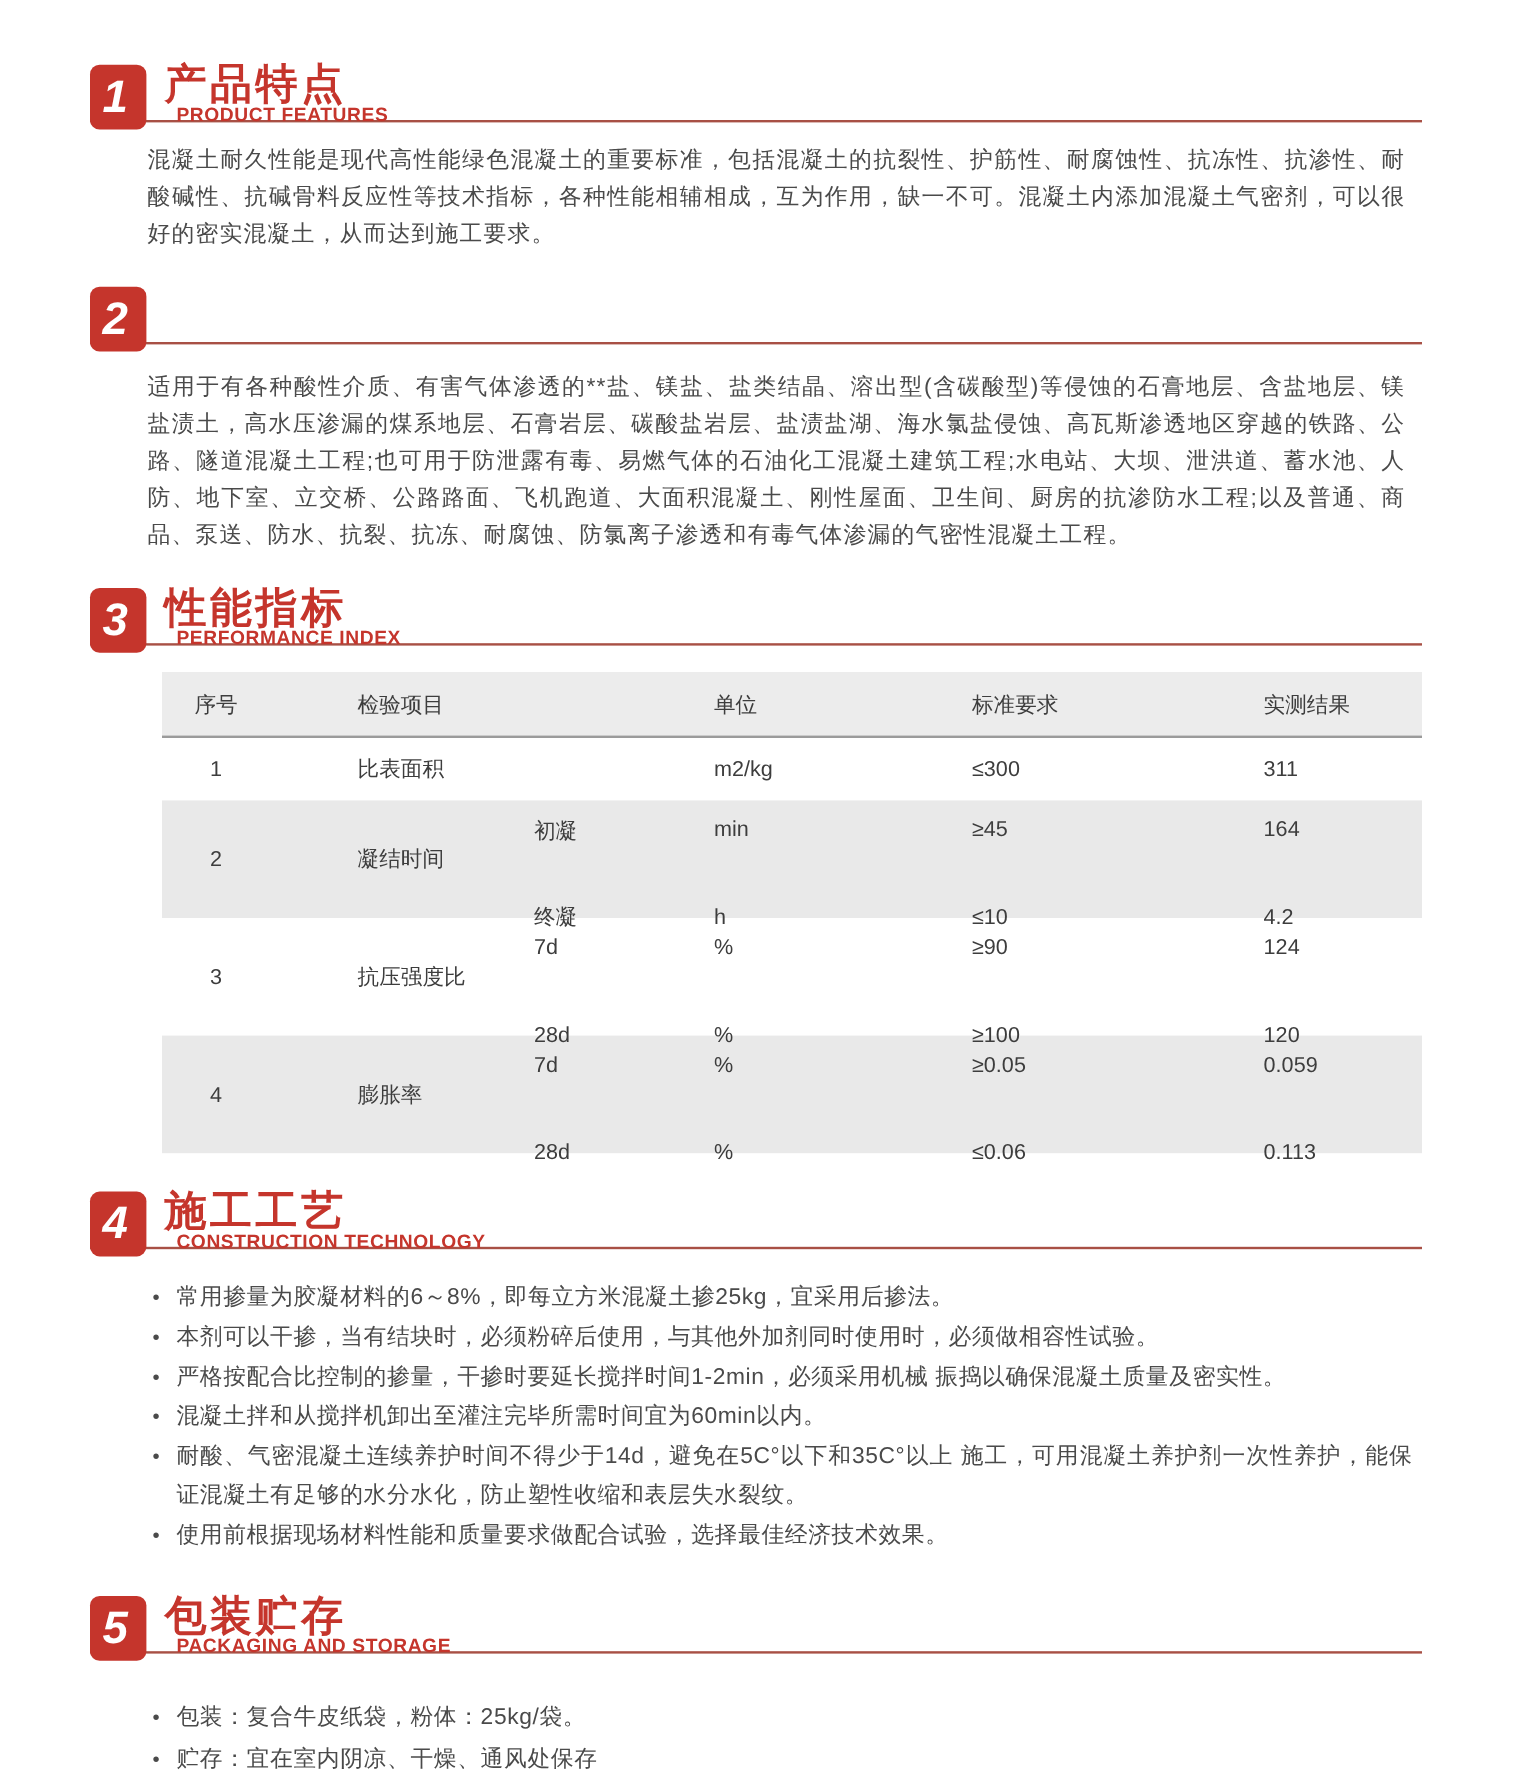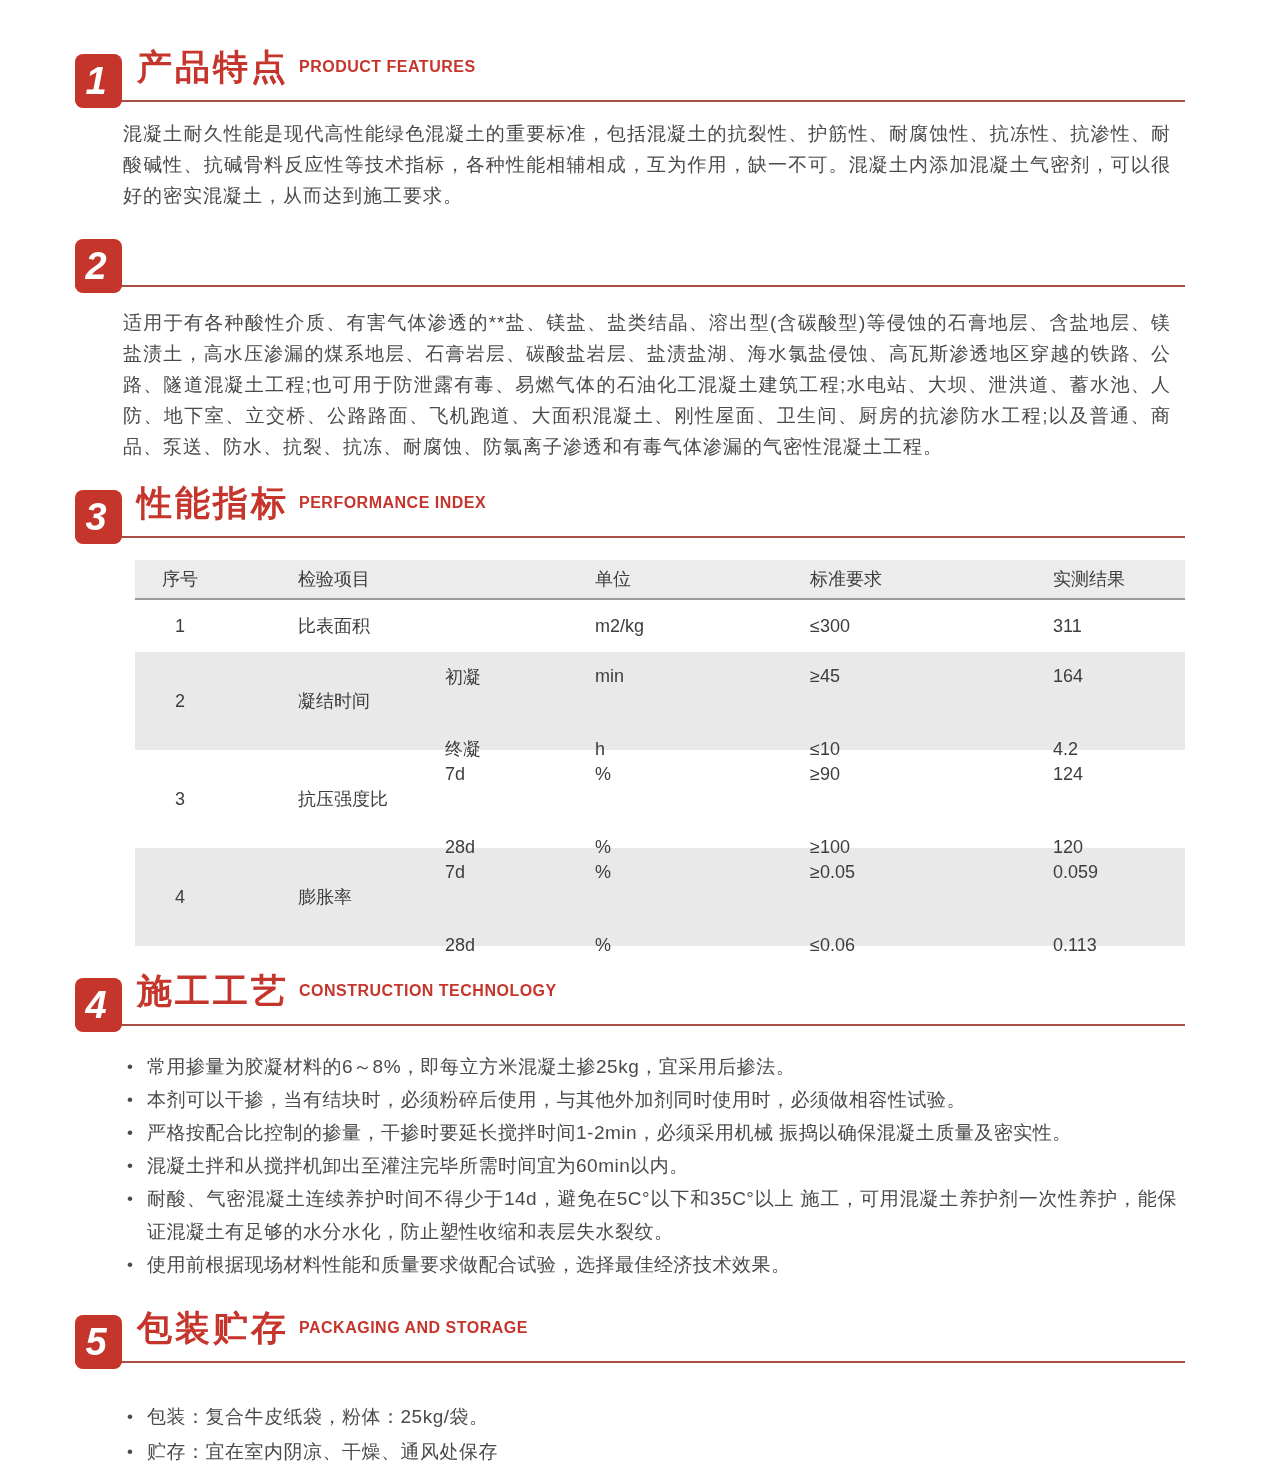--- a/index.html
+++ b/index.html
@@ -24,39 +24,39 @@
   .sec-head{position:relative;height:60px;}
   .sec-head .rule{position:absolute;left:0;right:0;bottom:6px;height:2px;background:var(--rule);}
   .badge{
     position:absolute;left:0;bottom:0;z-index:2;
     width:47px;height:54px;border-radius:8px;
     background:var(--accent);
     color:#ffffff;font-size:38px;font-weight:bold;font-style:italic;
     display:flex;align-items:center;justify-content:center;
     padding-right:5px;
   }
-  .titles{position:absolute;left:62px;bottom:24px;display:flex;align-items:center;white-space:nowrap;}
+  .titles{position:absolute;left:62px;bottom:2px;display:flex;align-items:flex-start;white-space:nowrap;flex-direction:column;}
   .title-zh{color:var(--accent);font-size:35px;font-weight:bold;letter-spacing:3px;line-height:1;}
   .title-en{color:var(--accent);font-size:16px;font-weight:bold;letter-spacing:0.5px;margin-left:10px;}
   
   .para{
     margin-left:48px;width:1048px;
     font-size:19px;line-height:31px;letter-spacing:1px;
     text-align:justify;color:var(--text);
   }
   .para-1{margin-top:10px;}
   .para-2{margin-top:14px;}
   
   .ptable{margin:16px 0 0 60px;width:1050px;font-size:18px;color:#3d3d3d;}
   .trow,.thead{
     display:grid;
     grid-template-columns:90px 220px 150px 215px 243px 1fr;
     align-items:center;
   }
-  .thead{height:40px;background:var(--table-head);border-bottom:2px solid #9b9b9b;}
+  .thead{height:55px;background:var(--table-head);border-bottom:2px solid #9b9b9b;}
   .row-single{height:52px;background:#ffffff;}
   .tgroup{
     display:grid;
     grid-template-columns:90px 220px 150px 215px 243px 1fr;
     grid-template-rows:49px 49px;
     align-items:center;
   }
   .tgroup.shaded{background:var(--table-shade);}
   .cell-no{grid-column:1;text-align:center;}
   .cell-item{grid-column:2;padding-left:73px;}

